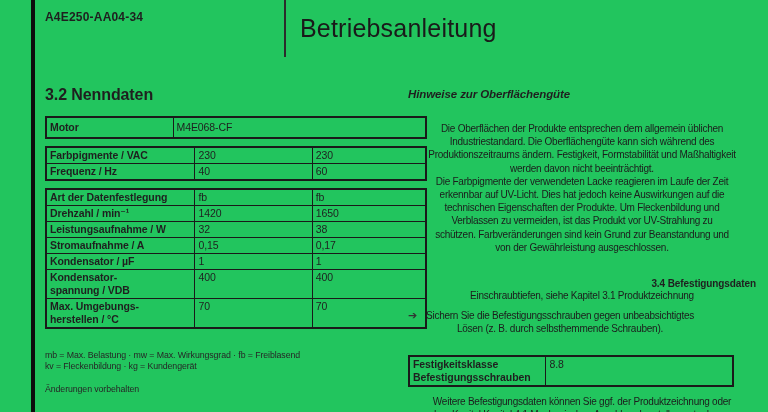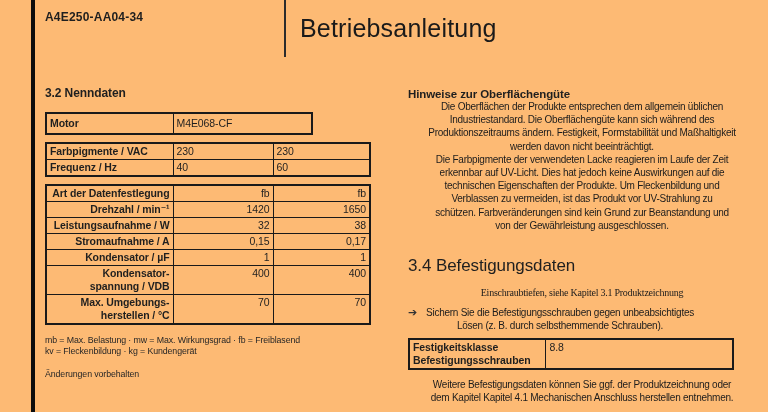--- a/index.html
+++ b/index.html
@@ -1,20 +1,20 @@
 <!DOCTYPE html>
 <html><head>
 <meta charset="utf-8">
 <style>
   * { margin: 0; padding: 0; box-sizing: border-box; }
   html, body { background: #e8e8e8; }
   #page {
     position: relative;
     width: 768px; height: 412px;
-    background: #fdba74;
+    background: #22c55e;
     font-family: "Liberation Sans", "DejaVu Sans", sans-serif;
     color: #1f1f1f;
     overflow: hidden;
   }
   
   .scan-edge {
     position: absolute; left: 31px; top: 0;
     width: 4px; height: 412px; background: #0d0d0d;
   }
   
@@ -27,55 +27,55 @@
     width: 2px; height: 57px; background: #2c2c2c;
   }
   .page-title {
     position: absolute; left: 300px; top: 14px;
     font-size: 25px; font-weight: 400; color: #1a1a1a; letter-spacing: 0.2px;
   }
   
   .col-left  { position: absolute; left: 45px;  top: 86px; width: 324px; }
   .col-right { position: absolute; left: 408px; top: 88px; width: 348px; }
 
-  .sec-heading { font-size: 12px; font-weight: bold; letter-spacing: -0.1px; }
+  .sec-heading { font-size: 16px; font-weight: bold; letter-spacing: -0.1px; }
   .col-left .sec-heading { margin-bottom: 12px; }
 
   table {
     border-collapse: collapse; table-layout: fixed;
-    width: 268px; margin-bottom: 7px;
+    width: 382px; margin-bottom: 7px;
     border: 2px solid #1a1a1a;
   }
   td {
     border: 1px solid #1a1a1a;
     font-size: 10.5px; line-height: 13px; letter-spacing: -0.1px;
     padding: 1px 3px; vertical-align: top;
     overflow: hidden; white-space: nowrap;
   }
   td.lbl { font-weight: bold; }
   td.pre { white-space: pre-line; }
   #motor-table td { padding: 3px 3px; }
-  #data-table { margin-bottom: 10px; text-align: right; }
+  #data-table { margin-bottom: 21px; }
   .c1 { width: 127px; } .c2 { width: 100px; } .c3 { width: 97px; }
 
   .footnote { font-size: 8.8px; line-height: 10.5px; letter-spacing: -0.1px; color: #262626; }
   .changes-note { font-size: 8.8px; letter-spacing: -0.1px; color: #262626; margin-top: 13px; }
 
   
-  .col-right .sec-heading { font-size: 11.5px; margin-bottom: 0; }
+  .col-right .sec-heading { font-size: 11.5px; margin-bottom: 22px; font-style: italic; }
   .body-text {
     font-size: 10px; line-height: 13.2px; letter-spacing: -0.25px;
     white-space: pre-line; color: #1c1c1c; text-align: center;
   }
-  .h2 { font-size: 17px; font-weight: normal; margin-top: 24px; letter-spacing: -0.1px; }
-  .intro-line { margin-top: 10px; white-space: normal; font-family: Liberation Serif, serif; }
+  .h2 { font-size: 10px; font-weight: bold; margin-top: 24px; letter-spacing: -0.1px; text-align: right; }
+  .intro-line { margin-top: 0; white-space: normal; }
   .arrow-item { display: flex; margin-top: 7px; }
   .arrow-glyph { flex: 0 0 18px; font-size: 11px; line-height: 13.2px; color: #333; }
   #fastener-table {
-    width: 326px; margin: 5px 0 0 0;
+    width: 326px; margin: 19px 0 0 0;
   }
   #fastener-table .fc1 { width: 126px; } #fastener-table .fc2 { width: 172px; }
   .outro { margin-top: 8px; }
 </style>
 </head>
 <body>
 
 <div id="page">
 
   <div class="scan-edge"></div>

